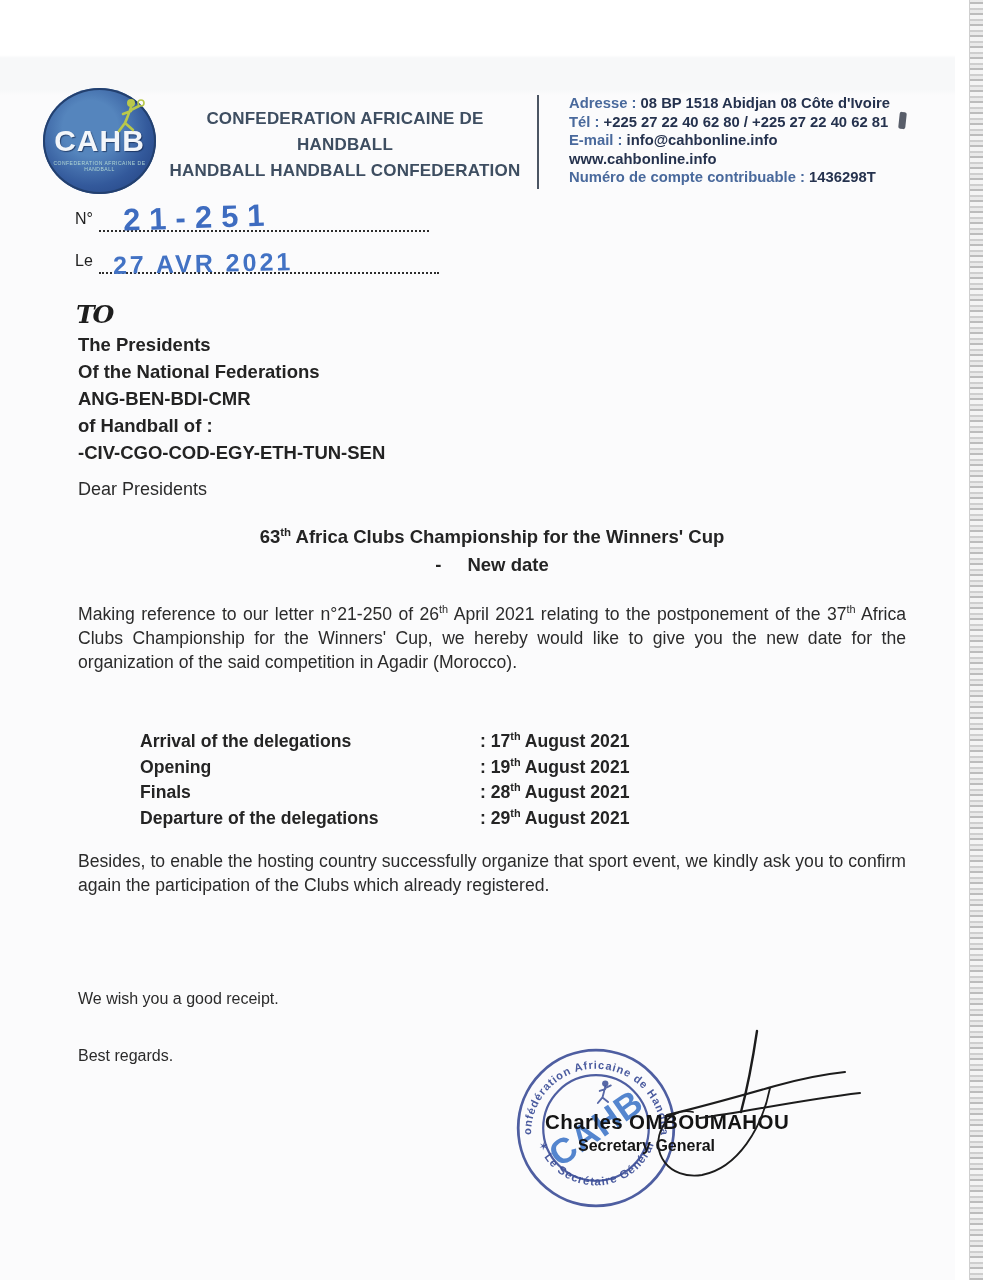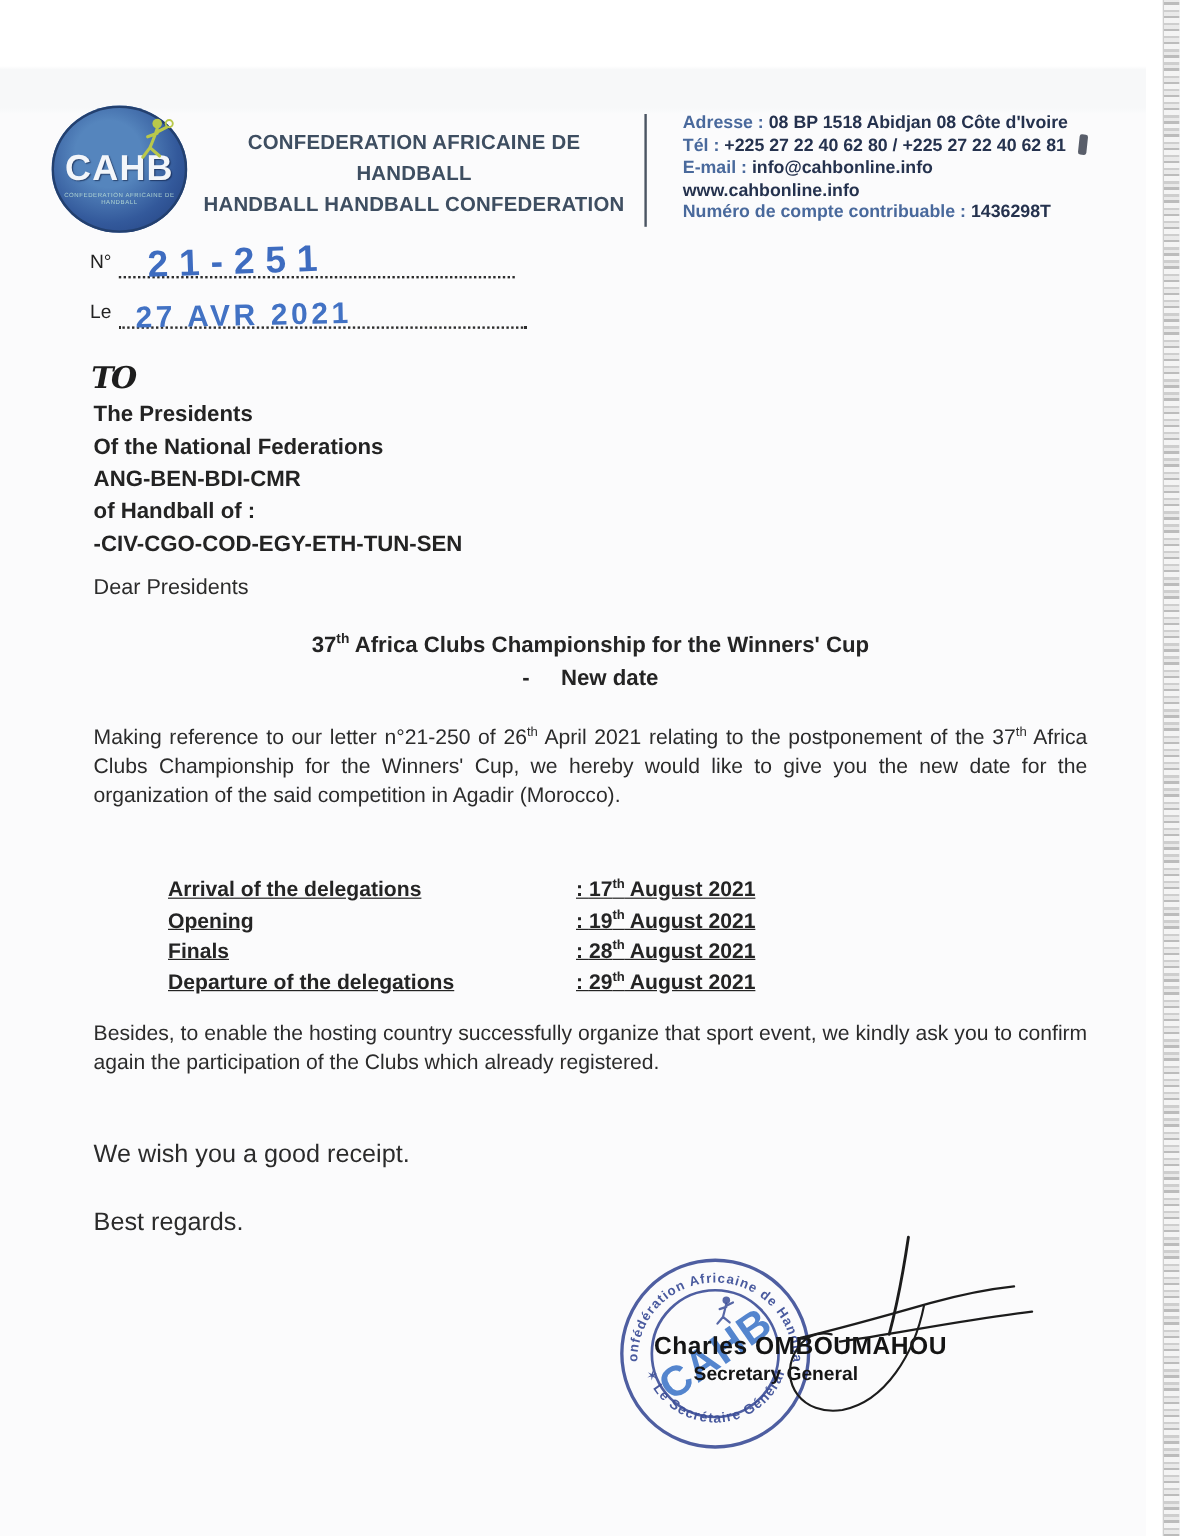--- a/index.html
+++ b/index.html
@@ -89,25 +89,25 @@
   
   .subject { position:absolute; left:78px; top:526px; width:828px; text-align:center; font-weight:bold; font-size:18.5px; color:#242424; }
   .subject .line2 { margin-top:6px; }
   .subject .dash { display:inline-block; margin-right:26px; }
   sup.s { font-size:.62em; vertical-align:super; line-height:0; }
 
   
   .para { position:absolute; left:78px; width:828px; font-size:17.6px; line-height:24px; text-align:justify; color:#2b2b2b; }
   .p1 { top:602px; }
   .p2 { top:849px; }
-  .line { position:absolute; left:78px; font-size:21px; color:#2b2b2b; }
+  .line { position:absolute; left:78px; font-size:16px; color:#2b2b2b;margin-top:40px; }
   .p3 { top:950px; }
   .p4 { top:1007px; }
 
-  .schedule { position:absolute; left:140px; top:729px; font-weight:bold; font-size:17.6px; line-height:25.5px; color:#242424;text-decoration:underline; }
+  .schedule { position:absolute; left:140px; top:729px; font-weight:bold; font-size:17.6px; line-height:25.5px; color:#242424; }
   .schedule .row { display:flex; }
   .schedule .lab { width:340px; }
 
   
   .stamp { position:absolute; left:508px; top:1038px; width:176px; height:180px; opacity:.93; }
   .sig-name  { position:absolute; left:545px; top:1110px; font-weight:bold; font-size:20.5px; color:#141414; letter-spacing:.4px; z-index:4; }
   .sig-title { position:absolute; left:578px; top:1137px; font-weight:bold; font-size:16px; color:#141414; z-index:4; }
   .sig-strokes { position:absolute; left:0; top:0; width:983px; height:1280px; z-index:5; pointer-events:none; }
 </style>
 </head>
@@ -158,21 +158,21 @@
     <div>The Presidents</div>
     <div>Of the National Federations</div>
     <div>ANG-BEN-BDI-CMR</div>
     <div>of Handball of :</div>
     <div>-CIV-CGO-COD-EGY-ETH-TUN-SEN</div>
   </div>
 
   <div class="salutation">Dear Presidents</div>
 
   <div class="subject">
-    <div><span>37</span><sup class="s">th</sup><span> Africa Clubs Championship for the Winners' Cup</span></div>
+    <div><span>63</span><sup class="s">th</sup><span> Africa Clubs Championship for the Winners' Cup</span></div>
     <div class="line2"><span class="dash">-</span><span>New date</span></div>
   </div>
 
   <div class="para p1"><span>Making reference to our letter n°21-250 of 26</span><sup class="s">th</sup><span> April 2021 relating to the postponement of the 37</span><sup class="s">th</sup><span> Africa Clubs Championship for the Winners' Cup, we hereby would like to give you the new date for the organization of the said competition in Agadir (Morocco).</span></div>
 
   <div class="schedule">
     <div class="row">
       <span class="lab">Arrival of the delegations</span>
       <span><span>: </span><span>17</span><sup class="s">th</sup><span> August 2021</span></span>
     </div>

